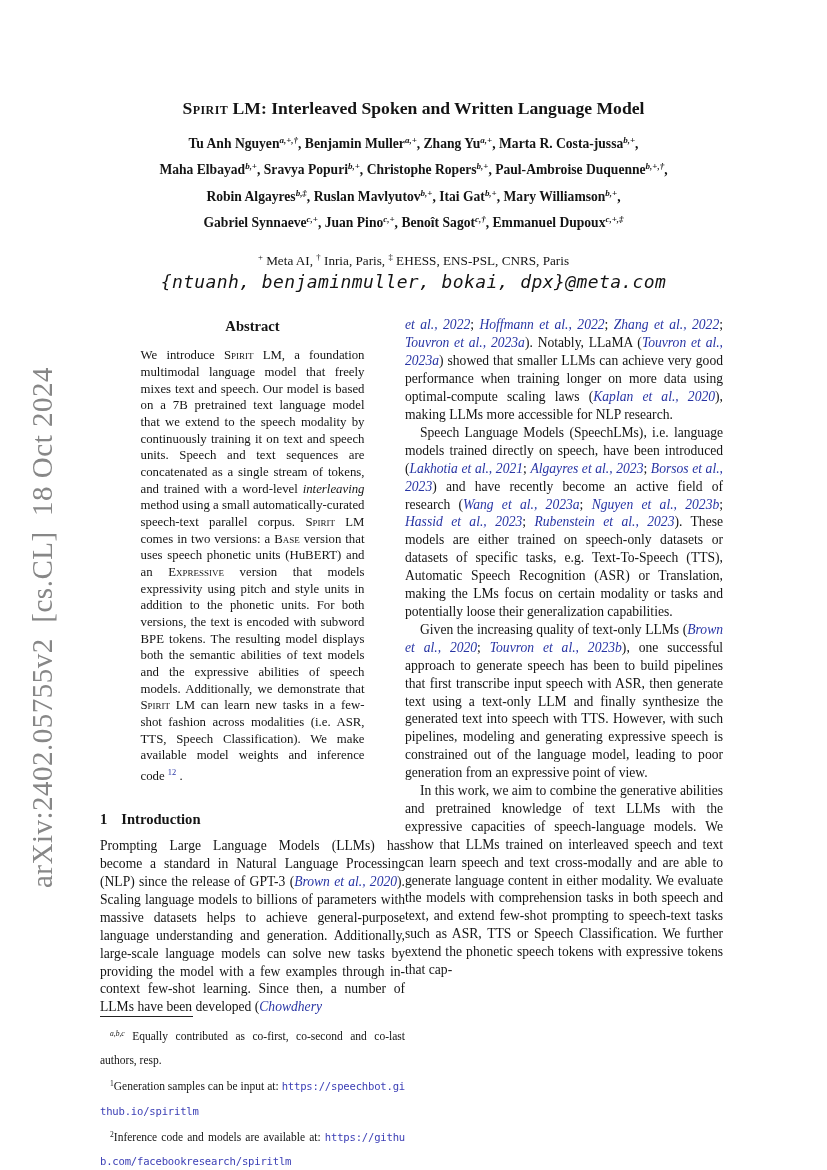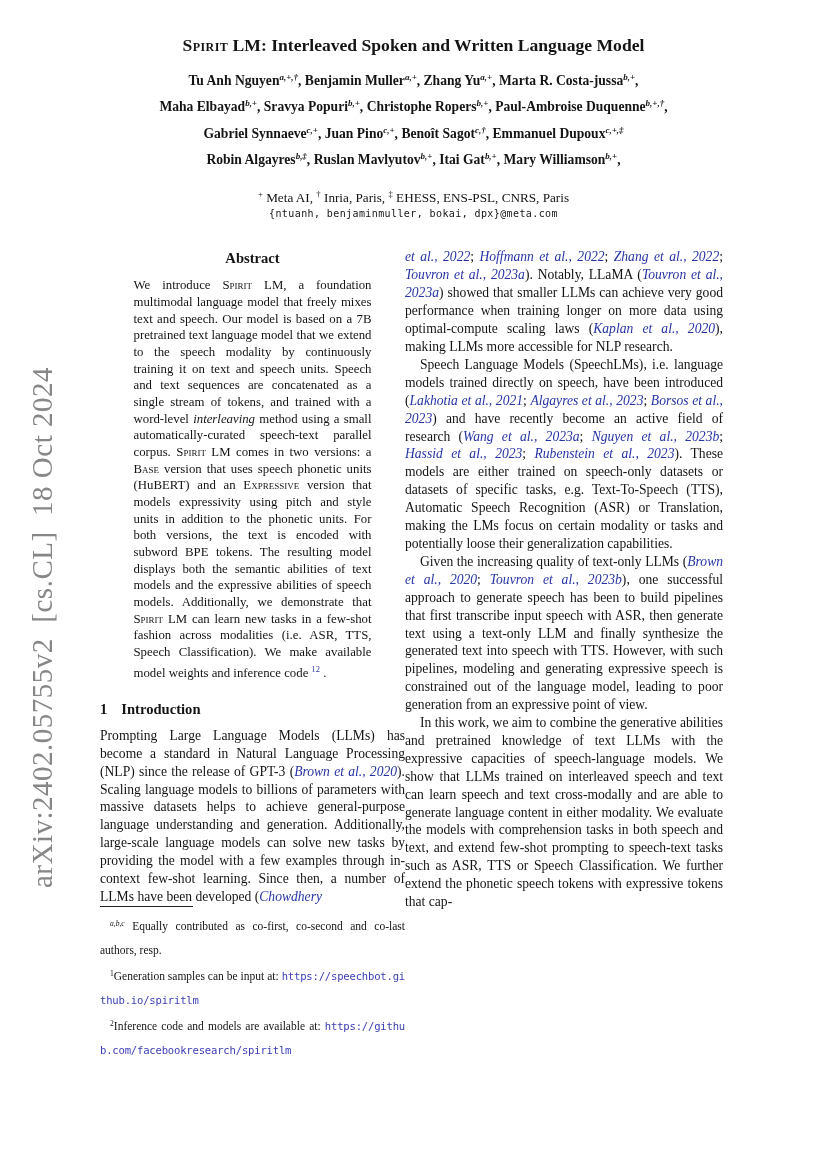--- a/index.html
+++ b/index.html
@@ -24,29 +24,29 @@
     position:absolute;
     left:26px;top:888px;
     transform:rotate(-90deg);
     transform-origin:0 0;
     font-size:29px;
     color:var(--sidebar);
     white-space:pre;
     letter-spacing:0.5px;
   }
   
-  .header{text-align:center;padding-top:34px;}
+  .header{text-align:center;padding-top:97px;}
   .title{font-size:17.6px;font-weight:bold;margin:0 0 10px 0;line-height:22px;}
   .title .s-sc{letter-spacing:0.4px;}
   .author-line{font-size:13.6px;font-weight:bold;line-height:22.5px;}
   .affiliation{font-size:13.2px;margin-top:14px;line-height:17px;text-align:center;}
   .email{
     font-family:"DejaVu Sans Mono",monospace;
-    font-size:10px;letter-spacing:0.4px;
-    line-height:17px;
+    font-size:18px;letter-spacing:0.4px;
+    margin-top:5px;line-height:17px;font-style:italic;
   }
   
   .columns{
     display:flex;
     margin:26px 88px 0 100px;
     height:795px;
   }
   .col{text-align:justify;}
   .col-left{width:305px;display:flex;flex-direction:column;}
   .col-right{width:318px;}
@@ -56,21 +56,21 @@
   }
   .indent{text-indent:15px;}
   
   .abstract{width:248px;margin:0 auto;}
   .abstract-heading{
     text-align:center;font-size:14.6px;font-weight:bold;
     margin:2px 0 10px 0;
   }
   .abstract-par{
     font-size:12.8px;line-height:16.65px;
-    text-align:justify;margin:5px;hyphens:auto;
+    text-align:justify;margin:12px;hyphens:auto;
   }
   
   .sec-heading{
     font-size:14.6px;font-weight:bold;
     margin:15px 0 9px 0;text-align:left;
   }
   .sec-num{display:inline-block;margin-right:14px;}
   
   .footnotes{
     margin-top:auto;
@@ -97,22 +97,22 @@
 
 <div class="page">
 
   <div class="arxiv-vertical">arXiv:2402.05755v2  [cs.CL]  18 Oct 2024</div>
 
   <header class="header">
     <h1 class="title"><span class="s-sc">Spirit</span><span> LM: Interleaved Spoken and Written Language Model</span></h1>
     <div class="authors">
       <div class="author-line"><span>Tu Anh Nguyen</span><span class="s-sup">a,+,†</span><span>, Benjamin Muller</span><span class="s-sup">a,+</span><span>, Zhang Yu</span><span class="s-sup">a,+</span><span>, Marta R. Costa-jussa</span><span class="s-sup">b,+</span><span>,</span></div>
       <div class="author-line"><span>Maha Elbayad</span><span class="s-sup">b,+</span><span>, Sravya Popuri</span><span class="s-sup">b,+</span><span>, Christophe Ropers</span><span class="s-sup">b,+</span><span>, Paul-Ambroise Duquenne</span><span class="s-sup">b,+,†</span><span>,</span></div>
+      <div class="author-line"><span>Robin Algayres</span><span class="s-sup">b,‡</span><span>, Ruslan Mavlyutov</span><span class="s-sup">b,+</span><span>, Itai Gat</span><span class="s-sup">b,+</span><span>, Mary Williamson</span><span class="s-sup">b,+</span><span>,</span></div>
       <div class="author-line"><span>Gabriel Synnaeve</span><span class="s-sup">c,+</span><span>, Juan Pino</span><span class="s-sup">c,+</span><span>, Benoît Sagot</span><span class="s-sup">c,†</span><span>, Emmanuel Dupoux</span><span class="s-sup">c,+,‡</span></div>
-      <div class="author-line"><span>Robin Algayres</span><span class="s-sup">b,‡</span><span>, Ruslan Mavlyutov</span><span class="s-sup">b,+</span><span>, Itai Gat</span><span class="s-sup">b,+</span><span>, Mary Williamson</span><span class="s-sup">b,+</span><span>,</span></div>
     </div>
     <div class="affiliation"><span class="s-supn">+</span><span> Meta AI, </span><span class="s-supn">†</span><span> Inria, Paris, </span><span class="s-supn">‡</span><span> EHESS, ENS-PSL, CNRS, Paris</span></div>
     <div class="email">{ntuanh, benjaminmuller, bokai, dpx}@meta.com</div>
   </header>
 
   <main class="columns">
 
     <section class="col col-left">
       <div class="abstract">
         <h2 class="abstract-heading">Abstract</h2>

